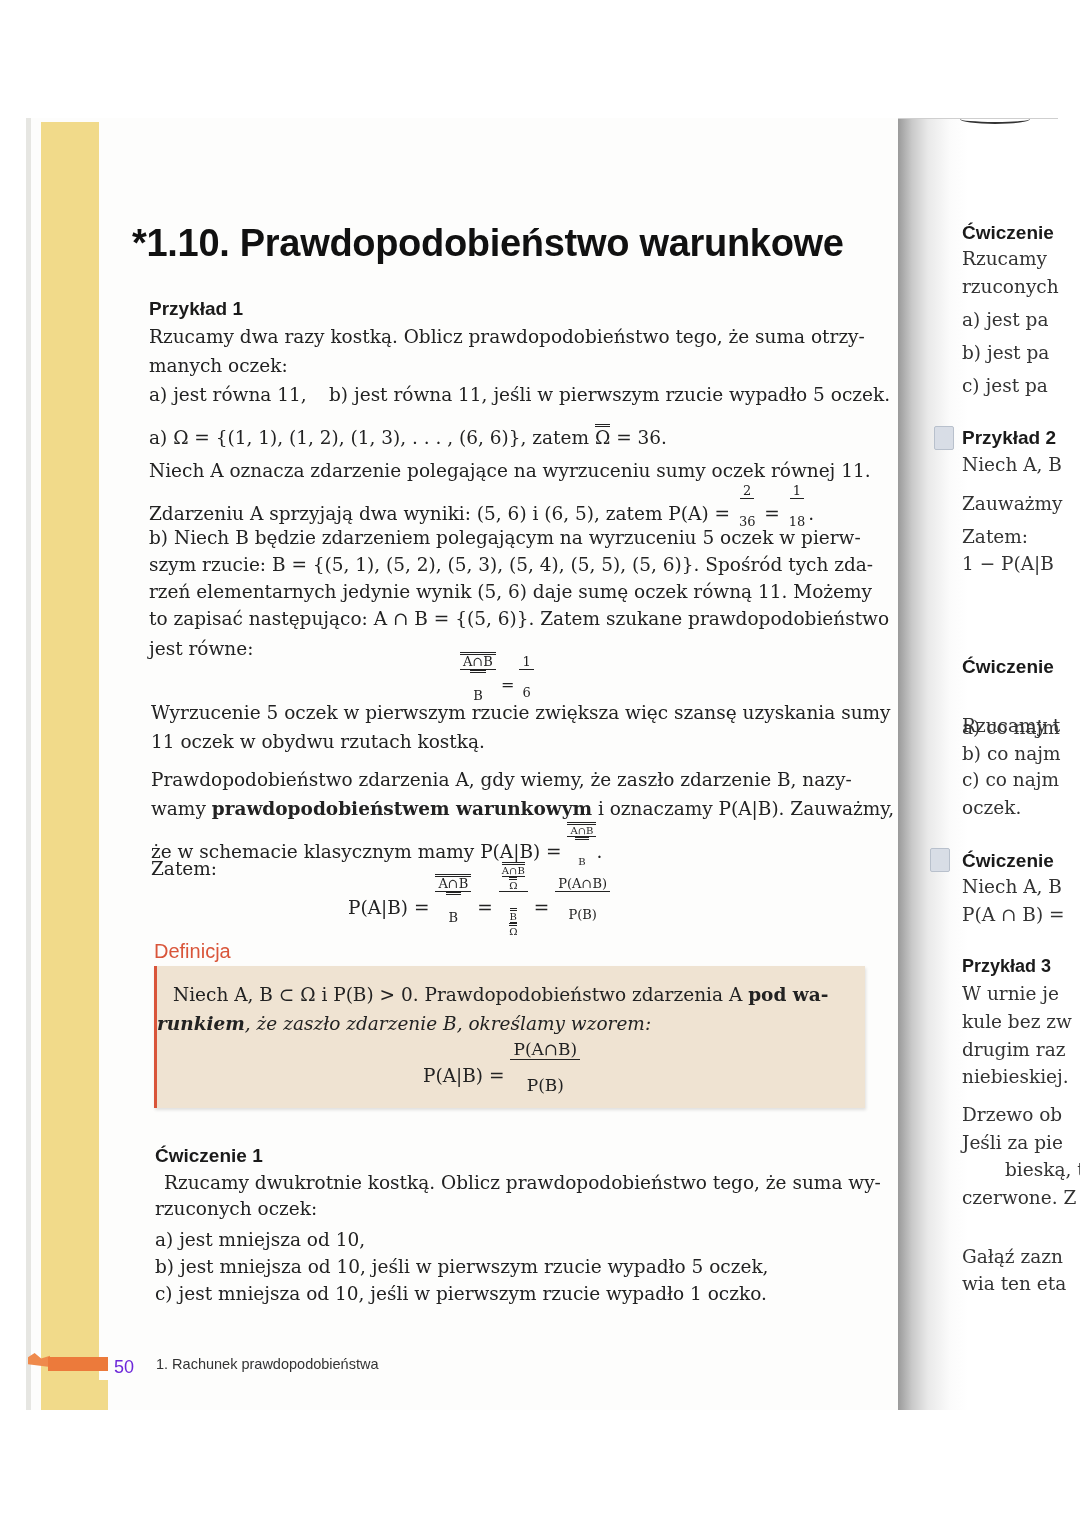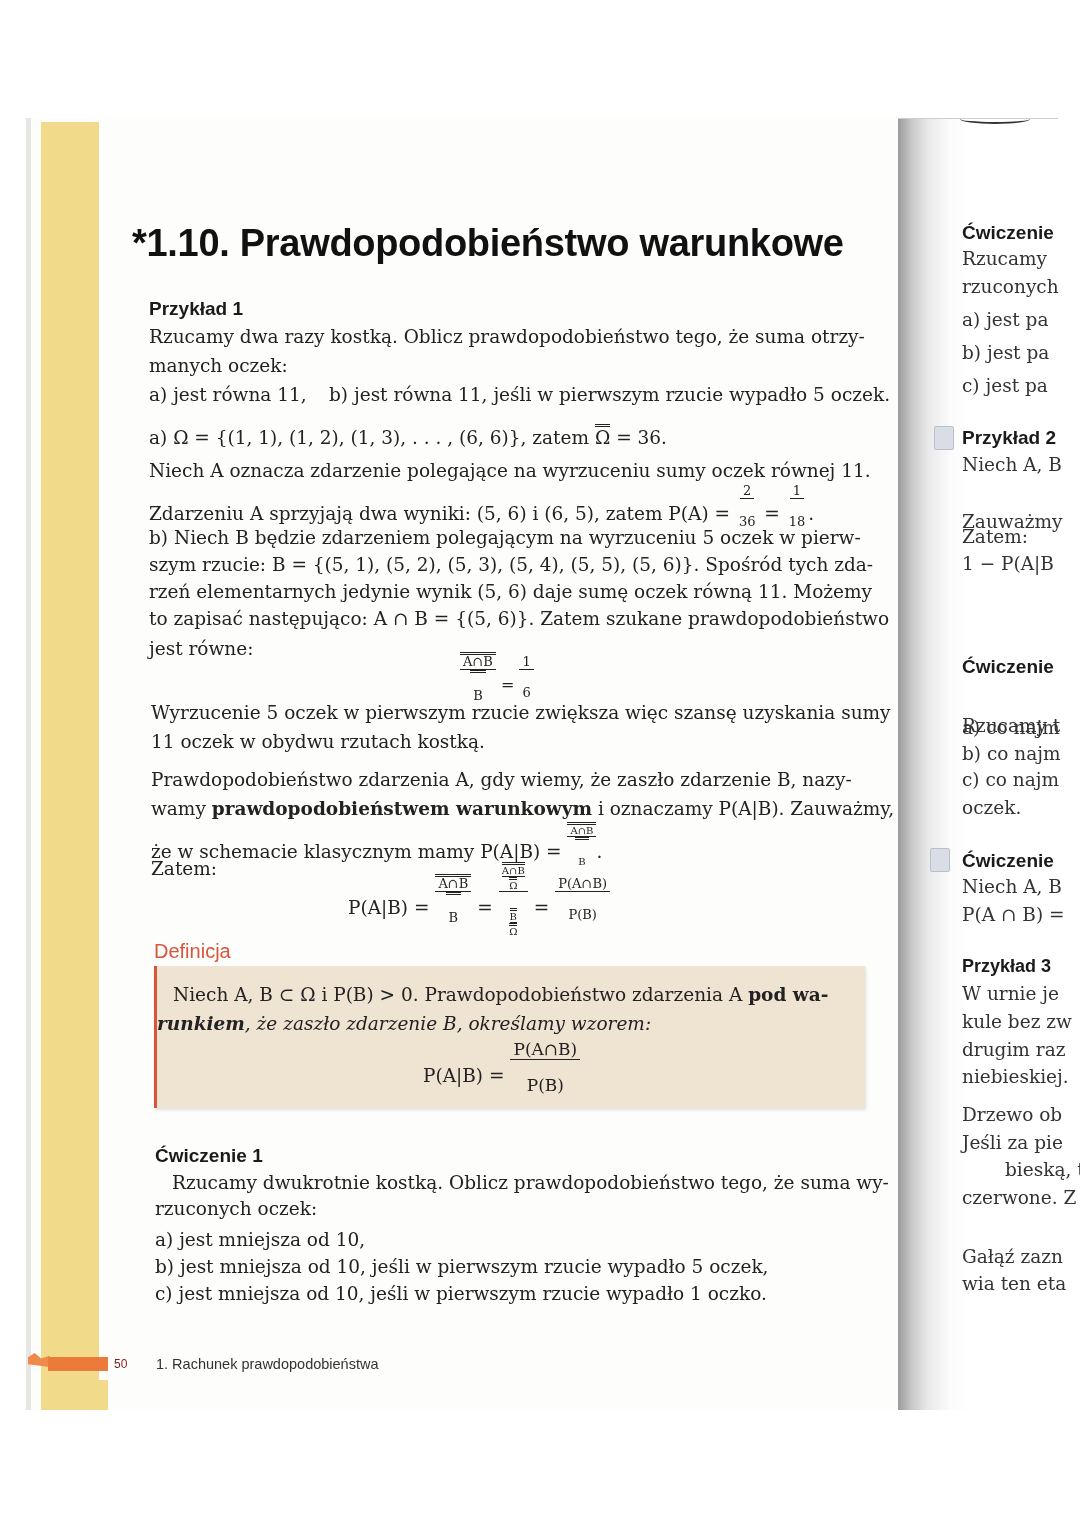--- a/index.html
+++ b/index.html
@@ -41,21 +41,21 @@
   .frac .den { padding: 16px 3px; }
   .sm { font-size: 13px; }
   .xs { font-size: 10px; }
 
   .def-title { left: 154px; top: 940px; font-size: 20px; color: #d9553a; }
   .def-box {
     position: absolute; left: 154px; top: 966px; width: 708px; height: 142px;
     background: #efe3d2; border-left: 3px solid #d9553a;
     box-shadow: 1px 2px 3px rgba(0,0,0,0.12);
   }
-  .footer-num { left: 114px; top: 1357px; font-size: 12px; color: #7f1d1d; }
+  .footer-num { left: 114px; top: 1357px; font-size: 18px; color: #6d28d9; }
   .footer-txt { left: 156px; top: 1356px; font-size: 14.5px; color: #333; }
 
   .rp-icon { position: absolute; width: 18px; height: 22px; background: #d8dde6; border: 1px solid #b8c0cc; border-radius: 2px; }
   .rp { font-size: 18.5px; color: #333; }
 </style>
 </head>
 <body>
 
 <div class="page"></div>
 <div class="margin-line"></div>
@@ -161,21 +161,21 @@
   <div class="ab txt" style="left:266px; top:74px; display:flex; align-items:center; gap:6px;">
     <span class="mi">P(A|B) =</span>
     <span class="frac mi" style="font-size:17px;">
         <span class="num">P(A∩B)</span>
         <span class="den">P(B)</span>
       </span>
   </div>
 </div>
 
 <div class="ab sans h-sub" style="left:155px; top:1145px;">Ćwiczenie 1</div>
-<div class="ab txt" style="left:172px; top:1168px;text-align:center;">Rzucamy dwukrotnie kostką. Oblicz prawdopodobieństwo tego, że suma wy-</div>
+<div class="ab txt" style="left:164px; top:1168px;text-align:center;">Rzucamy dwukrotnie kostką. Oblicz prawdopodobieństwo tego, że suma wy-</div>
 <div class="ab txt" style="left:155px; top:1147px;margin-top:47px;">rzuconych oczek:</div>
 <div class="ab txt" style="left:155px; top:1225px;">a)  jest mniejsza od 10,</div>
 <div class="ab txt" style="left:155px; top:1252px;">b)  jest mniejsza od 10, jeśli w pierwszym rzucie wypadło 5 oczek,</div>
 <div class="ab txt" style="left:155px; top:1279px;">c)  jest mniejsza od 10, jeśli w pierwszym rzucie wypadło 1 oczko.</div>
 
 <div class="ab sans footer-num">50</div>
 <div class="ab sans footer-txt">1. Rachunek prawdopodobieństwa</div>
 
 <div class="right-page"></div>
 <div class="right-top-line"></div>
@@ -184,21 +184,21 @@
 <div class="ab sans h-sub" style="left:962px; top:222px;">Ćwiczenie</div>
 <div class="ab rp" style="left:962px; top:248px;">Rzucamy</div>
 <div class="ab rp" style="left:962px; top:276px;">rzuconych</div>
 <div class="ab rp" style="left:962px; top:309px;">a)  jest pa</div>
 <div class="ab rp" style="left:962px; top:342px;">b)  jest pa</div>
 <div class="ab rp" style="left:962px; top:375px;">c)  jest pa</div>
 
 <div class="rp-icon" style="left:934px; top:426px;"></div>
 <div class="ab sans h-sub" style="left:962px; top:427px;">Przykład 2</div>
 <div class="ab rp" style="left:962px; top:454px;">Niech A, B</div>
-<div class="ab rp" style="left:962px; top:511px;">Zauważmy</div>
+<div class="ab rp" style="left:962px; top:493px;">Zauważmy</div>
 <div class="ab rp" style="left:962px; top:526px;">Zatem:</div>
 <div class="ab rp mi" style="left:962px; top:553px;">1 − P(A|B</div>
 
 <div class="ab sans h-sub" style="left:962px; top:656px;">Ćwiczenie</div>
 <div class="ab rp" style="left:962px; top:684px;margin-top:31px;">Rzucamy t</div>
 <div class="ab rp" style="left:962px; top:717px;">a)  co najm</div>
 <div class="ab rp" style="left:962px; top:743px;">b)  co najm</div>
 <div class="ab rp" style="left:962px; top:769px;">c)  co najm</div>
 <div class="ab rp" style="left:962px; top:797px;">oczek.</div>
 

